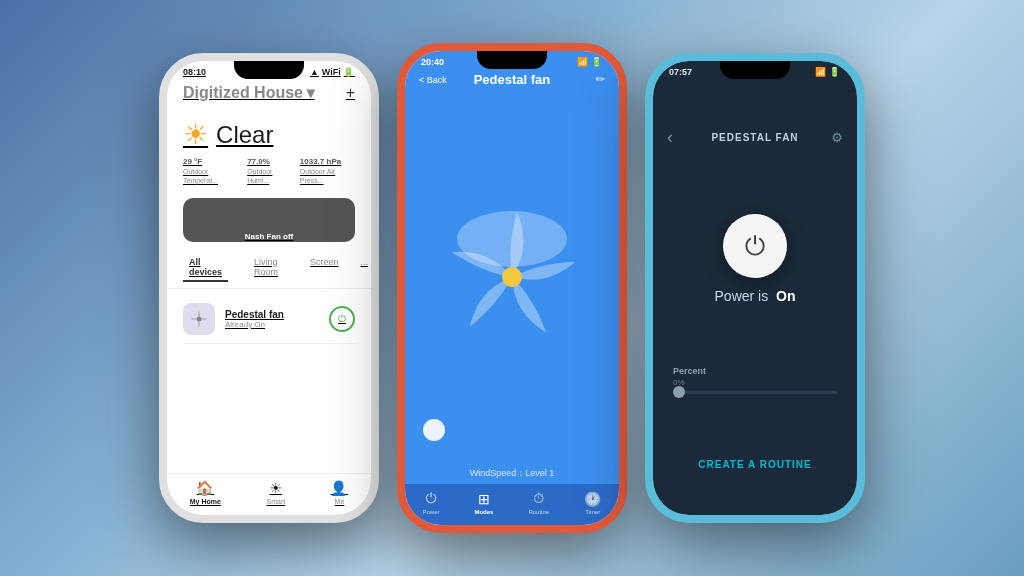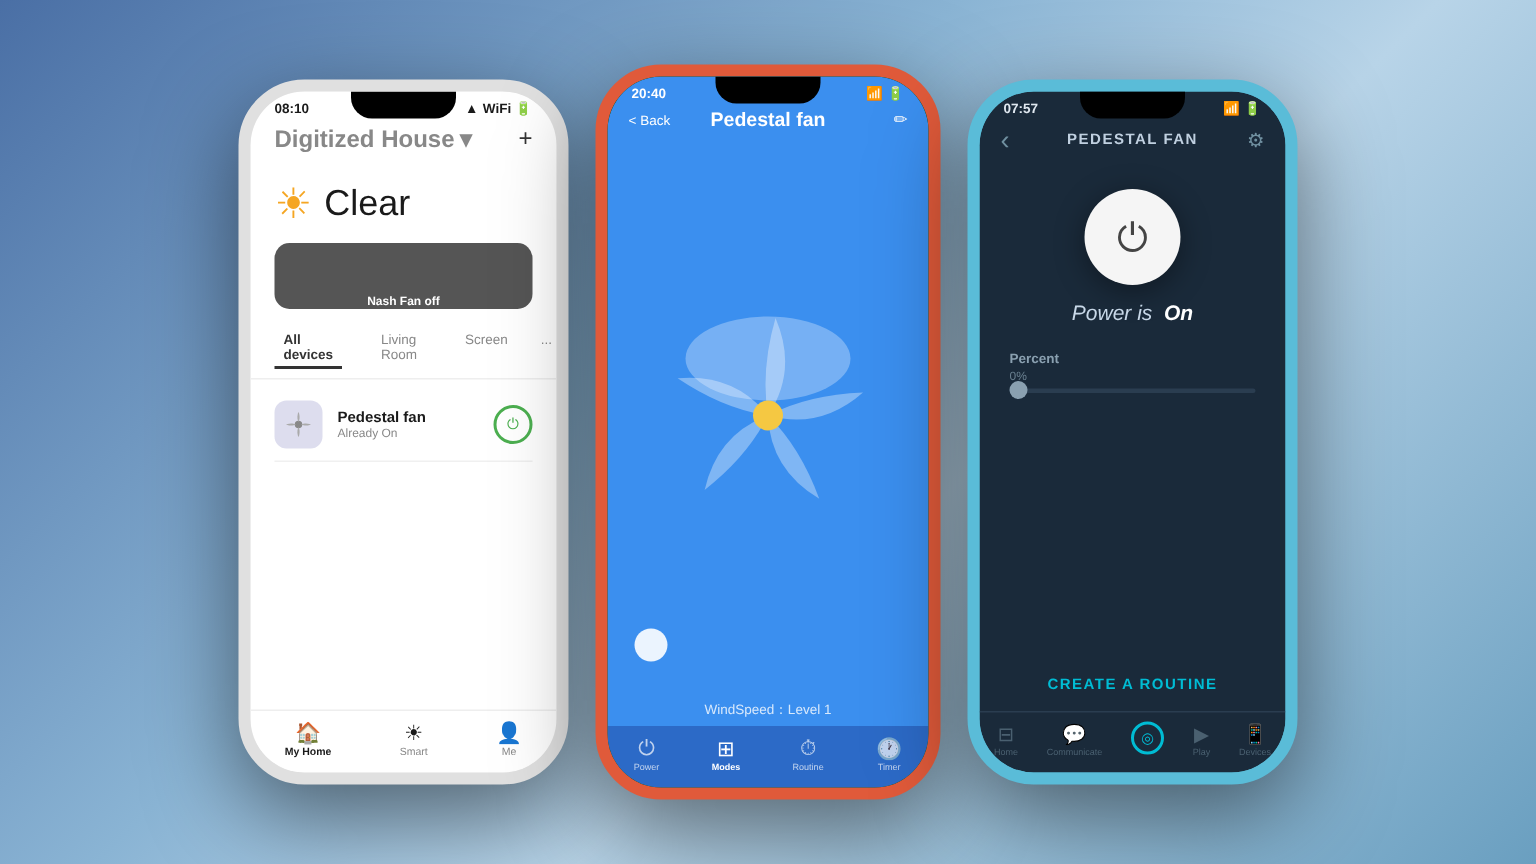--- a/index.html
+++ b/index.html
@@ -22,36 +22,37 @@
       position: relative;
       box-shadow: 0 20px 60px rgba(0,0,0,0.5);
     }
 
     
     .phone-1 {
       width: 220px;
       height: 470px;
       background: #f2f2f2;
       border: 8px solid #e0e0e0;
+      text-decoration: underline;
     }
     .phone-1 .screen {
       width: 100%;
       height: 100%;
       background: #ffffff;
       border-radius: 36px;
       overflow: hidden;
       display: flex;
       flex-direction: column;
     }
 
     
     .phone-2 {
       width: 230px;
       height: 490px;
-      background: #14532d;
+      background: #c4b5fd;
       border: 8px solid #e05a3a;
     }
     .phone-2 .screen {
       width: 100%;
       height: 100%;
       background: #3b8fef;
       border-radius: 36px;
       overflow: hidden;
       display: flex;
       flex-direction: column;
@@ -65,20 +66,21 @@
       border: 8px solid #5abcd8;
     }
     .phone-3 .screen {
       width: 100%;
       height: 100%;
       background: #1a2a3a;
       border-radius: 36px;
       overflow: hidden;
       display: flex;
       flex-direction: column;
+      gap: 44px;
     }
 
     
     .notch {
       position: absolute;
       top: 0;
       left: 50%;
       transform: translateX(-50%);
       width: 70px;
       height: 18px;
@@ -384,29 +386,28 @@
       justify-content: center;
       box-shadow: 0 4px 20px rgba(0,0,0,0.4);
       cursor: pointer;
       margin-bottom: 10px;
     }
     .power-icon-inner { font-size: 26px; color: #444; }
     .power-status-text {
       font-size: 14px;
       color: #c8d8e8;
       font-weight: 400;
-      font-style: italic;
     }
     .power-status-text strong { color: #ffffff; font-weight: 700; }
 
     .p3-controls {
       flex: 1;
       padding: 6px 20px;
     }
-    .control-row { margin-bottom: 14px; }
+    .control-row { margin-bottom: 0; }
     .control-label { font-size: 9px; color: #8aa0b0; margin-bottom: 2px; font-weight: 600; }
     .control-value { font-size: 8px; color: #6a8090; margin-bottom: 4px; }
     .slider-track {
       width: 100%;
       height: 3px;
       background: #2a3d50;
       border-radius: 2px;
       position: relative;
     }
     .slider-thumb {
@@ -491,20 +492,34 @@
         <span>▾</span>
       </span>
       <span style="font-size:16px;color:#333;cursor:pointer;margin-left:auto;">+</span>
     </div>
 
     <div class="p1-weather">
       <span class="weather-icon">☀</span>
       <span class="weather-text">Clear</span>
     </div>
 
+    <div class="p1-weather-details">
+      <div class="weather-detail">
+        <strong>29 °F</strong>
+        <span>Outdoor Temperat...</span>
+      </div>
+      <div class="weather-detail">
+        <strong>77.0%</strong>
+        <span>Outdoor Humi...</span>
+      </div>
+      <div class="weather-detail">
+        <strong>1033.7 hPa</strong>
+        <span>Outdoor Air Press...</span>
+      </div>
+    </div>
 
     <div class="p1-fan-buttons">
       <div class="fan-btn">
         <span class="fan-btn-text">Nash Fan off</span>
       </div>
     </div>
 
     <div class="p1-tabs">
       <span class="p1-tab active">All devices</span>
       <span class="p1-tab" style="margin-left:8px;">Living Room</span>

